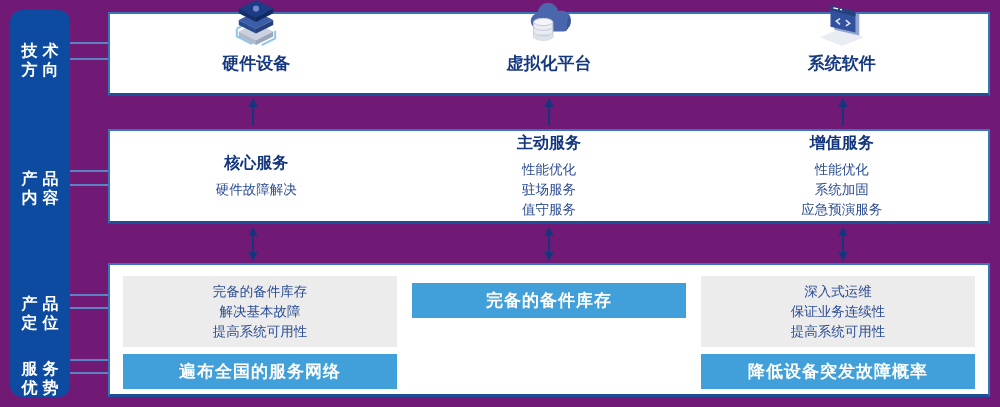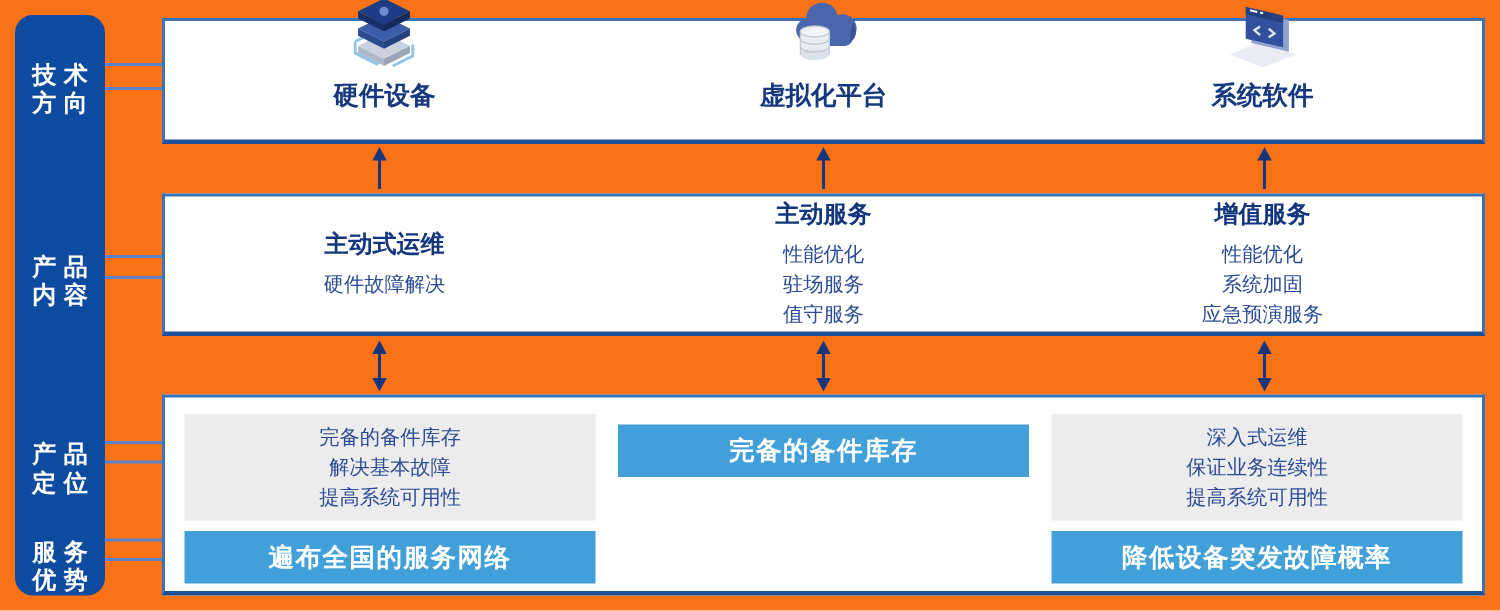--- a/index.html
+++ b/index.html
@@ -1,19 +1,19 @@
 <!DOCTYPE html>
 <html><head>
 <meta charset="utf-8">
 <style>
   * { margin:0; padding:0; box-sizing:border-box; }
   html,body { background:#ffffff; }
   body { font-family:"Liberation Sans","DejaVu Sans",sans-serif; }
   .canvas {
-    position:relative; width:1000px; height:407px; background:#f97316; overflow:hidden;
+    position:relative; width:1000px; height:407px; background:#701a75; overflow:hidden;
   }
   
   .sidebar {
     position:absolute; left:10px; top:10px; width:60px; height:387px;
     background:#0c4ba0; border-radius:12px;
   }
   .side-label {
     position:absolute; left:0; width:60px; text-align:center;
     color:#ffffff; font-weight:bold; font-size:16px; line-height:19px;
     letter-spacing:5px; text-indent:5px; white-space:nowrap;
@@ -168,21 +168,21 @@
   </div>
   <div class="arrow" style="left:837px; top:98px">
     <svg width="12" height="29" viewBox="0 0 12 29">
         <line x1="6" y1="28" x2="6" y2="7" stroke="#17357d" stroke-width="2"></line>
         <polygon points="6,0 1.2,9 10.8,9" fill="#17357d"></polygon>
       </svg>
   </div>
 
   <div class="panel panel-content">
     <div class="content-col">
-      <div class="content-title">主动式运维</div>
+      <div class="content-title">核心服务</div>
       <div class="content-line">硬件故障解决</div>
     </div>
     <div class="content-col">
       <div class="content-title">主动服务</div>
       <div class="content-line">性能优化</div>
       <div class="content-line">驻场服务</div>
       <div class="content-line">值守服务</div>
     </div>
     <div class="content-col">
       <div class="content-title">增值服务</div>

